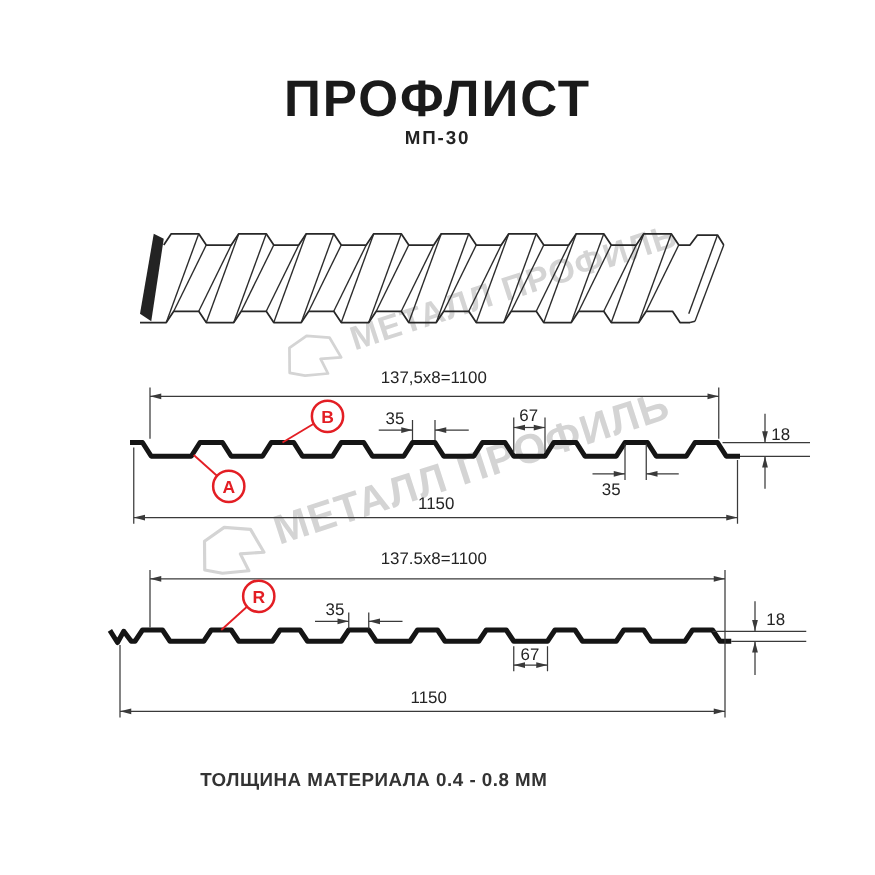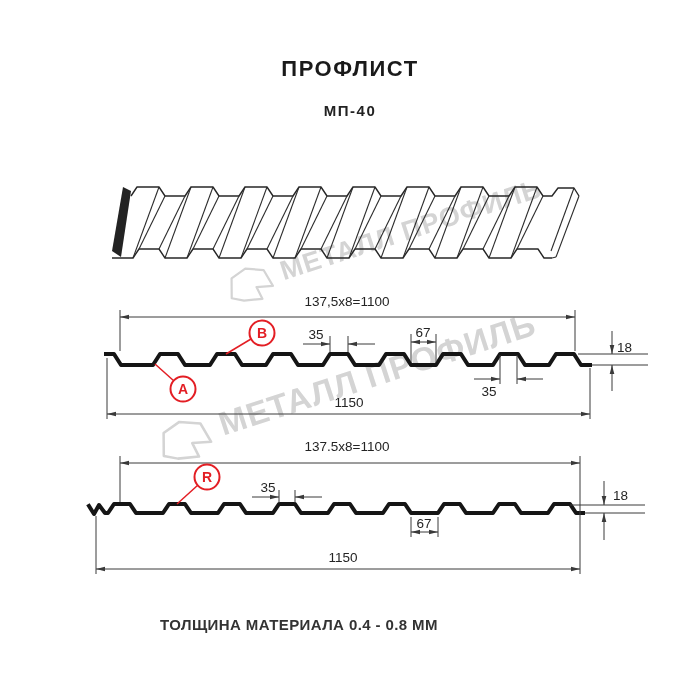--- a/index.html
+++ b/index.html
@@ -1,20 +1,20 @@
 <!DOCTYPE html>
 <html style="--red: #e31e24; --ink: #1a1a1a; --dim: #3a3a3a; --wm: #d4d4d4;"><head>
 <meta charset="utf-8">
 <style>
   :root{ --red:#e31e24; --ink:#1a1a1a; --dim:#3a3a3a; --wm:#d4d4d4; }
   html,body{margin:0;padding:0;background:#fff;}
   .page{position:relative;width:700px;height:700px;background:#ffffff;overflow:hidden;
         font-family:"Liberation Sans",sans-serif;}
   .title{position:absolute;top:56px;left:0;width:700px;text-align:center;
-         font-size:22px;font-weight:800;letter-spacing:1.5px;color:var(--ink);}
+         font-size:41px;font-weight:800;letter-spacing:1.5px;color:var(--ink);}
   .subtitle{position:absolute;top:102px;left:0;width:700px;text-align:center;
          font-size:15px;font-weight:700;letter-spacing:1.5px;color:#222;}
   .footer{position:absolute;top:616px;left:0;width:598px;text-align:center;
          font-size:15px;font-weight:600;letter-spacing:.4px;color:#333;}
   svg.draw{position:absolute;left:0;top:0;}
   .dim{stroke:var(--dim);stroke-width:1;fill:none;}
   .dimfill{fill:var(--dim);stroke:none;}
   .profile{fill:none;stroke:#151515;stroke-width:4;stroke-linejoin:round;stroke-linecap:square;}
   .edge{fill:none;stroke:#272727;stroke-width:1.4;stroke-linejoin:round;}
   .rib{stroke:#2c2c2c;stroke-width:1.1;}
@@ -27,21 +27,21 @@
   .wm-text{fill:var(--wm);font-weight:bold;letter-spacing:1px;font-family:"Liberation Sans",sans-serif;}
   .wm-t1{font-size:27px;}
   .wm-t2{font-size:33px;}
 </style>
 </head>
 <body>
 
 <div class="page">
 
   <div class="title">ПРОФЛИСТ</div>
-  <div class="subtitle">МП-40</div>
+  <div class="subtitle">МП-30</div>
 
   <svg class="draw" width="700" height="700" viewBox="0 0 700 700">
 
     <g transform="translate(228,290) rotate(-18)">
       <g transform="translate(0,-16)">
         <path class="wm-logo" d="M1,25 L7,6 L23,1 L40,8 L44,26 L28,22 L30,35 L12,31 Z"></path>
       </g>
       <text class="wm-text wm-t1" x="56" y="8">МЕТАЛЛ ПРОФИЛЬ</text>
     </g>
 

